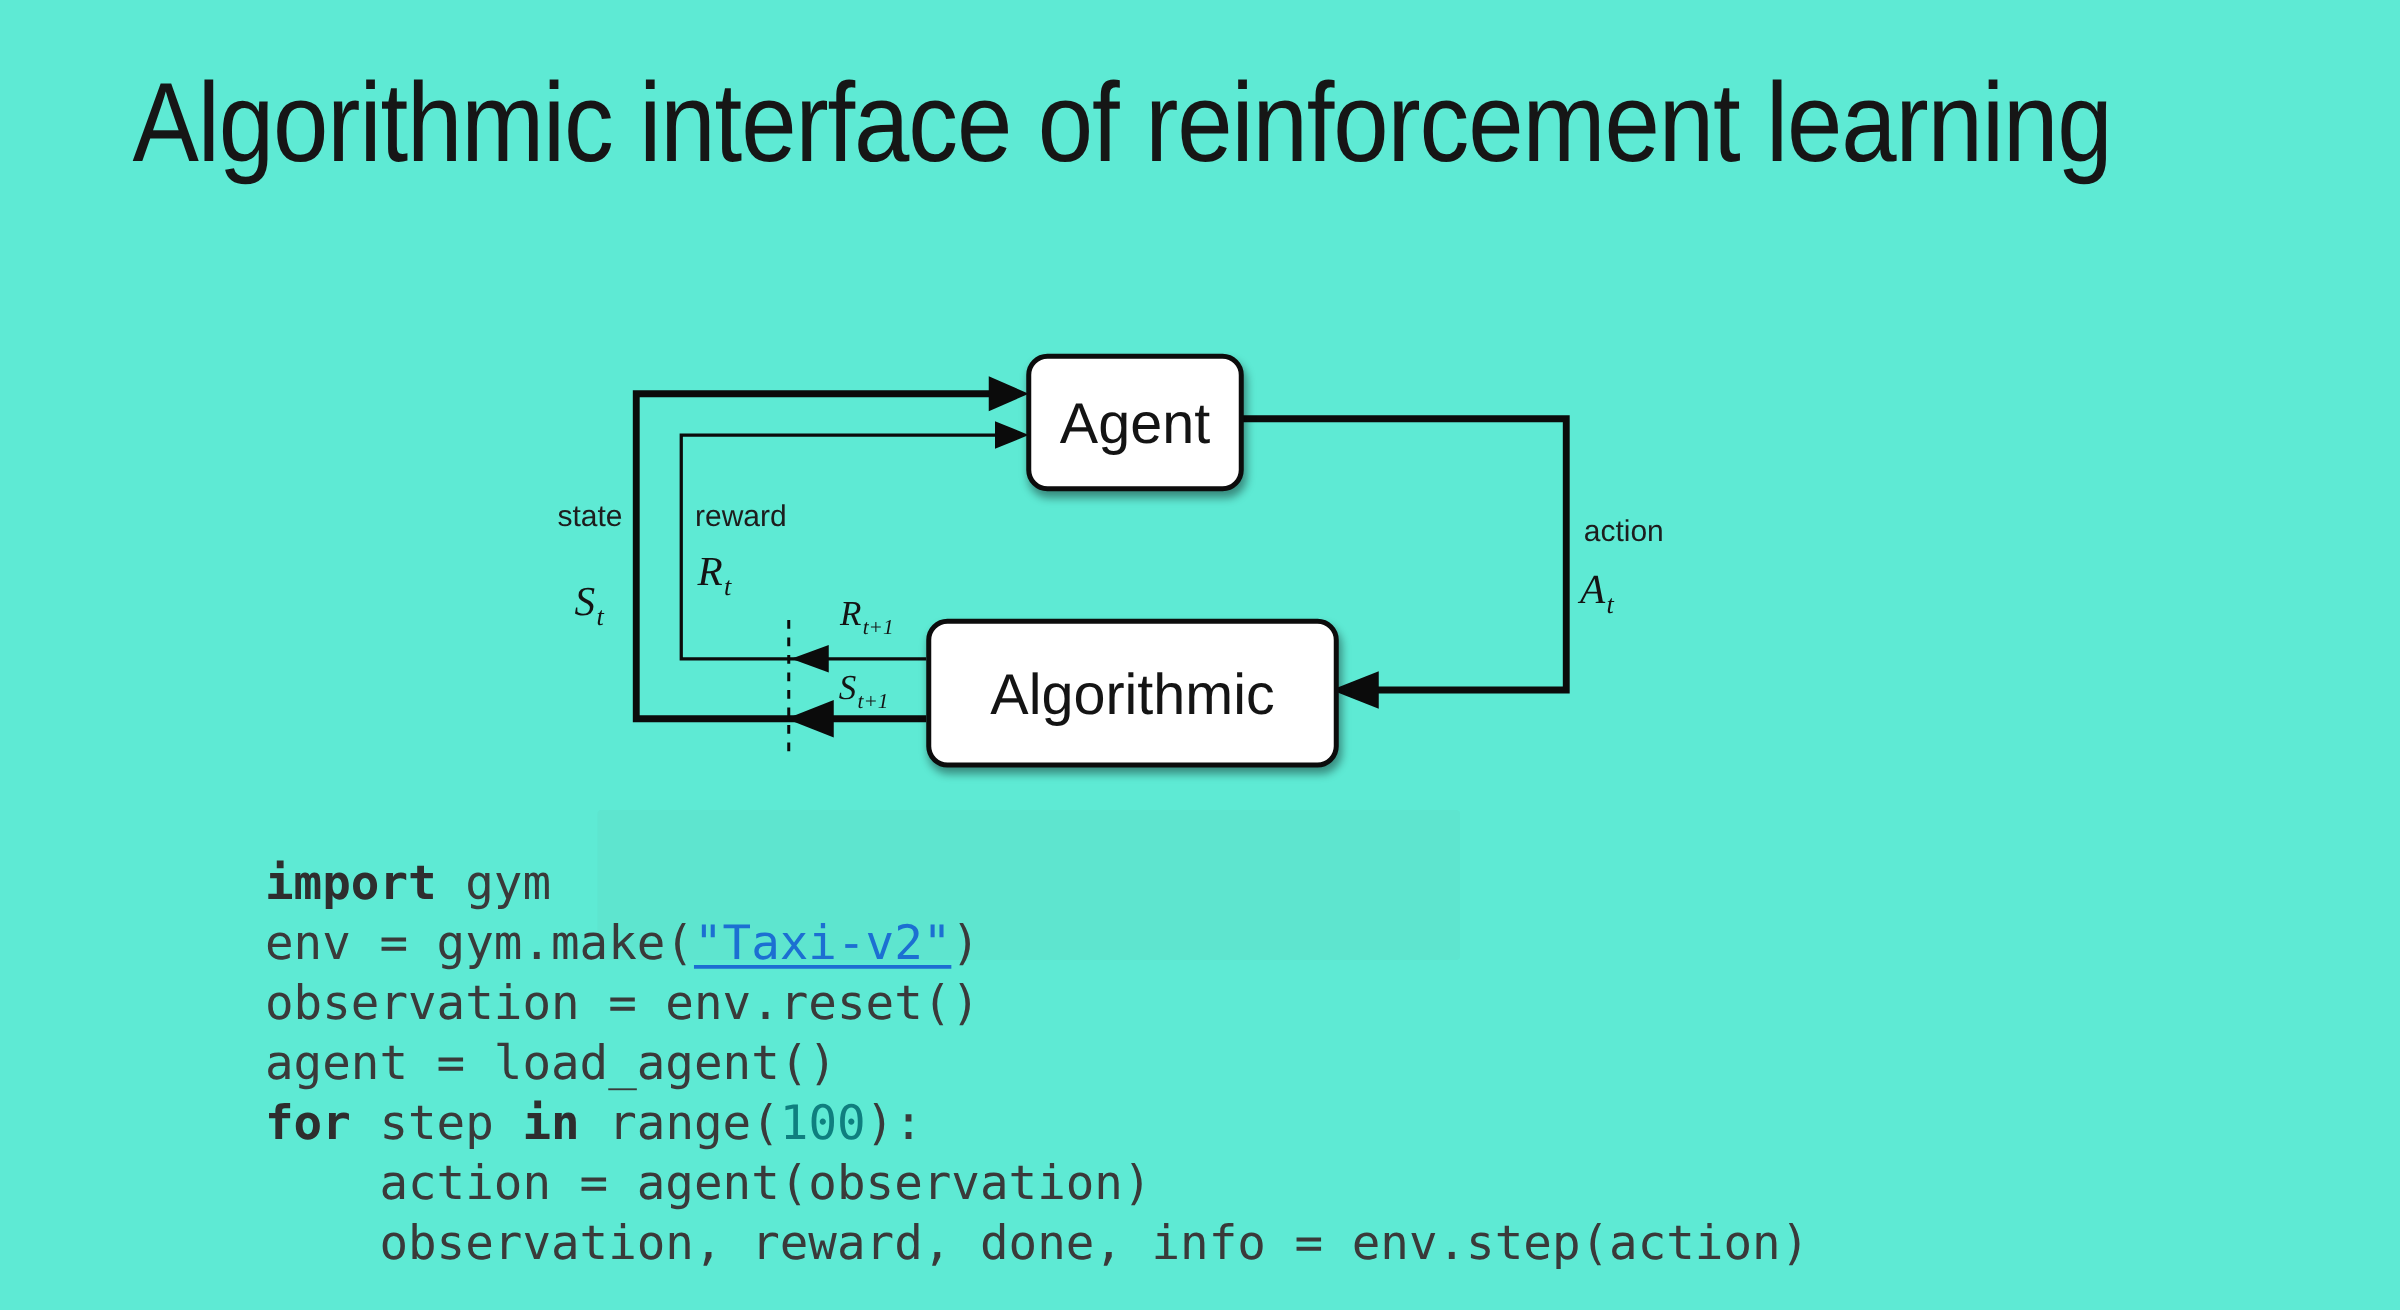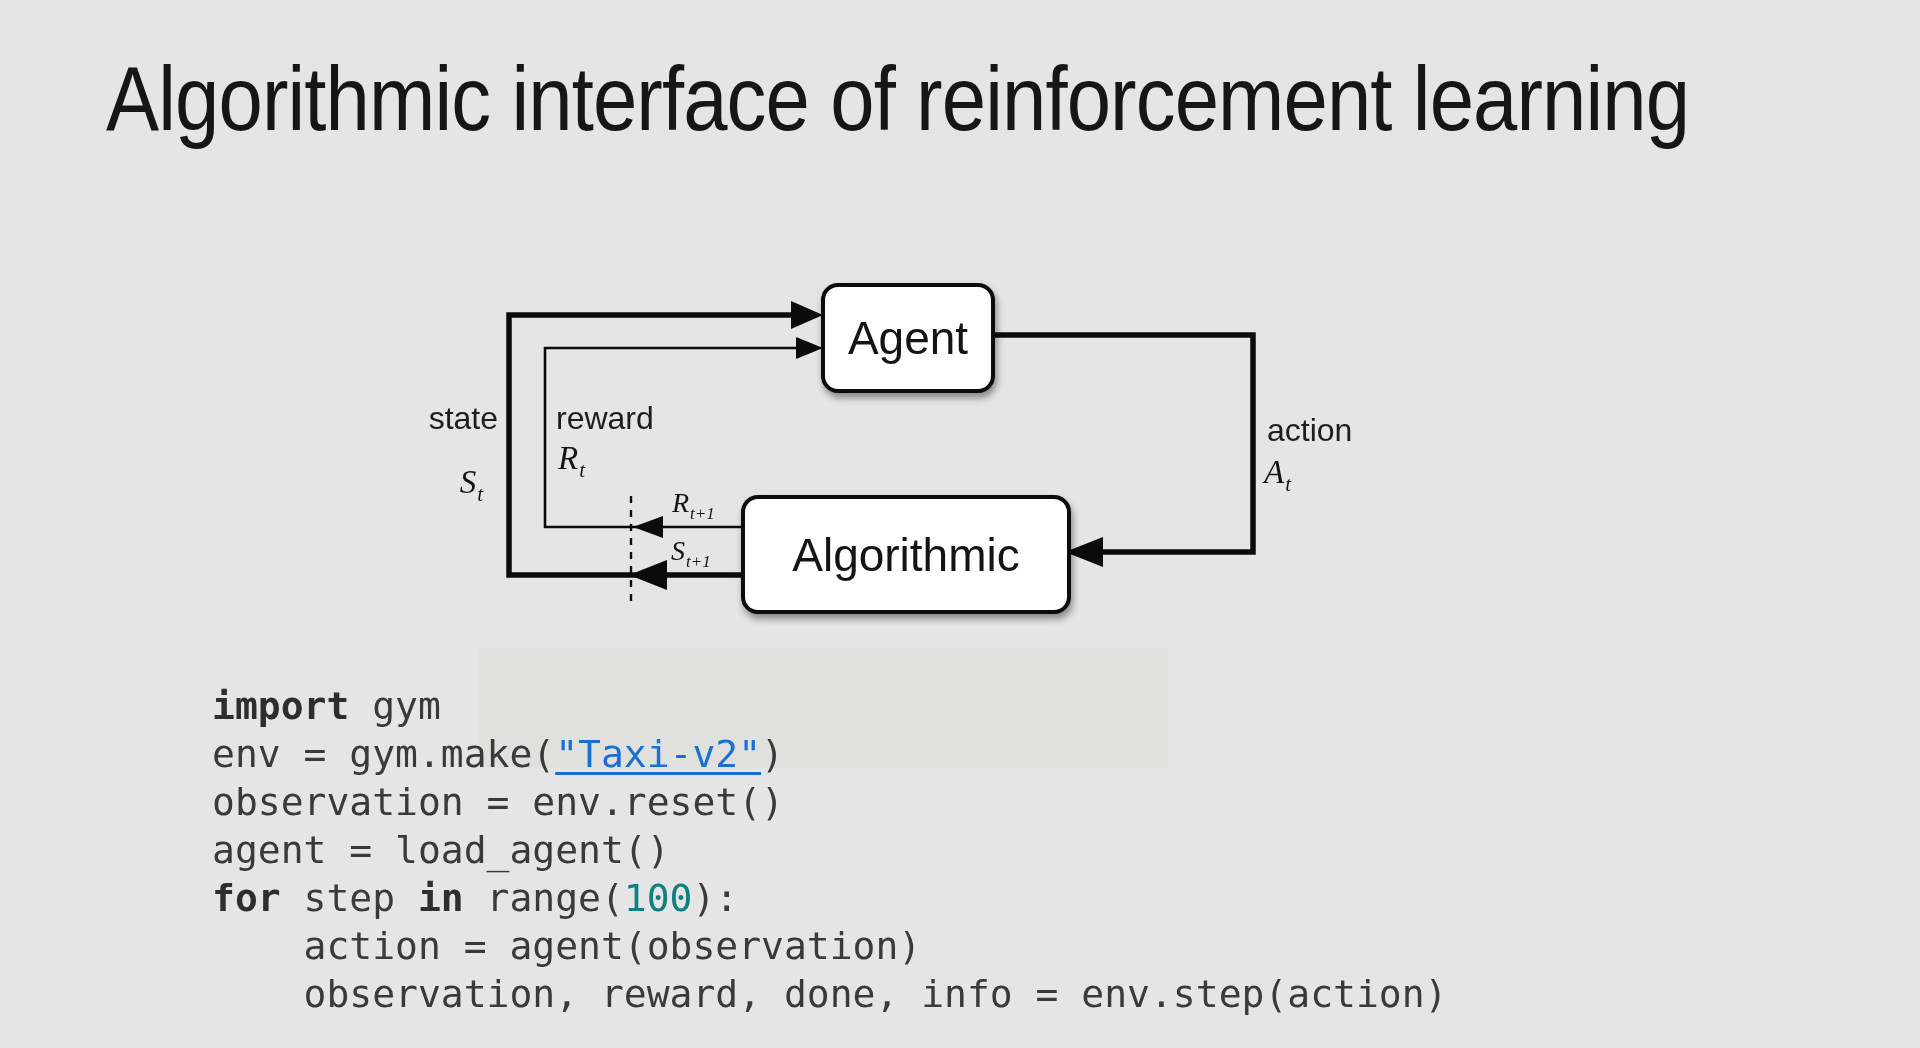--- a/index.html
+++ b/index.html
@@ -1,54 +1,54 @@
 <!DOCTYPE html>
 <html><head>
 <meta charset="utf-8">
 <style>
   html,body{margin:0;padding:0;background:#ffffff;}
   .slide{
-    position:relative;width:1920px;height:1048px;background:#e5e5e5;
+    position:relative;width:1920px;height:1048px;background:#5eead4;
     overflow:hidden;font-family:"Liberation Sans",sans-serif;
   }
   
   .title{
     position:absolute;left:106px;top:48px;margin:0;
     font-size:90px;font-weight:400;color:#161616;white-space:nowrap;
     letter-spacing:-1px;transform:scaleX(.885);transform-origin:left center;
   }
   
   .diagram{position:absolute;left:0;top:0;width:1920px;height:1048px;}
   .diagram svg{position:absolute;left:0;top:0;}
   .box{
     position:absolute;background:#ffffff;border:4.5px solid #0c0c0c;
     border-radius:17px;display:flex;align-items:center;justify-content:center;
     font-size:46px;color:#141414;letter-spacing:0px;
     box-shadow:2px 5px 7px rgba(0,0,0,.40);
   }
   .box-agent{left:821px;top:283px;width:166px;height:102px;}
   .box-env{left:741px;top:495px;width:322px;height:111px;}
   .dlabel{
-    position:absolute;font-size:32px;color:#1d1d1d;line-height:1;
+    position:absolute;font-size:24px;color:#1d1d1d;line-height:1;
     font-family:"Liberation Sans",sans-serif;white-space:nowrap;
   }
   .sym{
     position:absolute;font-family:"Liberation Serif",serif;font-style:italic;
     font-size:33px;color:#141414;line-height:1;white-space:nowrap;
   }
   .sym .sub{font-size:21px;position:relative;top:8px;left:1px;}
   .sym-small{font-size:28px;}
   .sym-small .sub{font-size:17px;top:7px;}
   .lab-state{left:398px;top:402px;width:100px;text-align:right;}
   .sym-state{left:398px;top:442px;width:84px;text-align:right;margin-top:24px;}
   .lab-reward{left:556px;top:402px;}
   .sym-reward{left:558px;top:442px;}
   .lab-action{left:1267px;top:414px;}
   .sym-action{left:1264px;top:456px;}
-  .sym-nextr{left:672px;top:489px;}
+  .sym-nextr{left:672px;top:478px;}
   .sym-nexts{left:671px;top:537px;}
   
   .code-bg{
     position:absolute;left:478px;top:648px;width:690px;height:120px;
     background:rgba(90,90,75,.03);border-radius:3px;
   }
   .code{
     position:absolute;left:212px;top:682px;margin:0;
     font-family:"DejaVu Sans Mono",monospace;font-size:38px;line-height:48px;
     color:#3a3a3a;white-space:pre;

